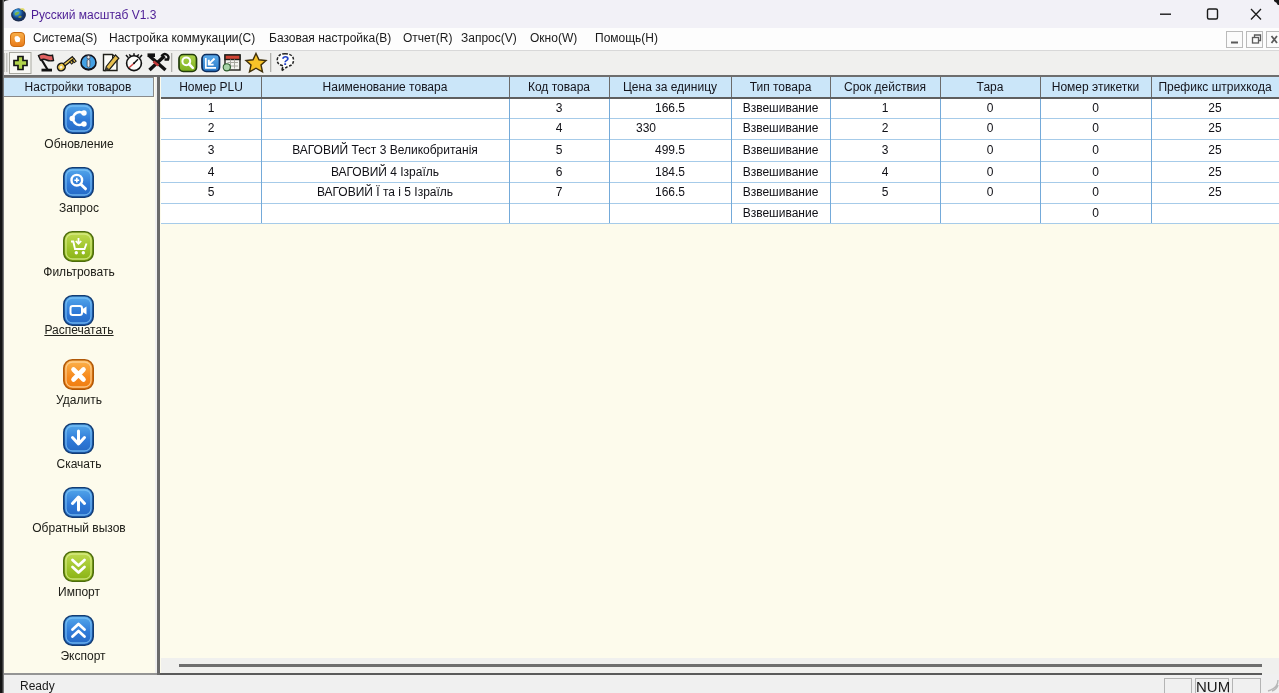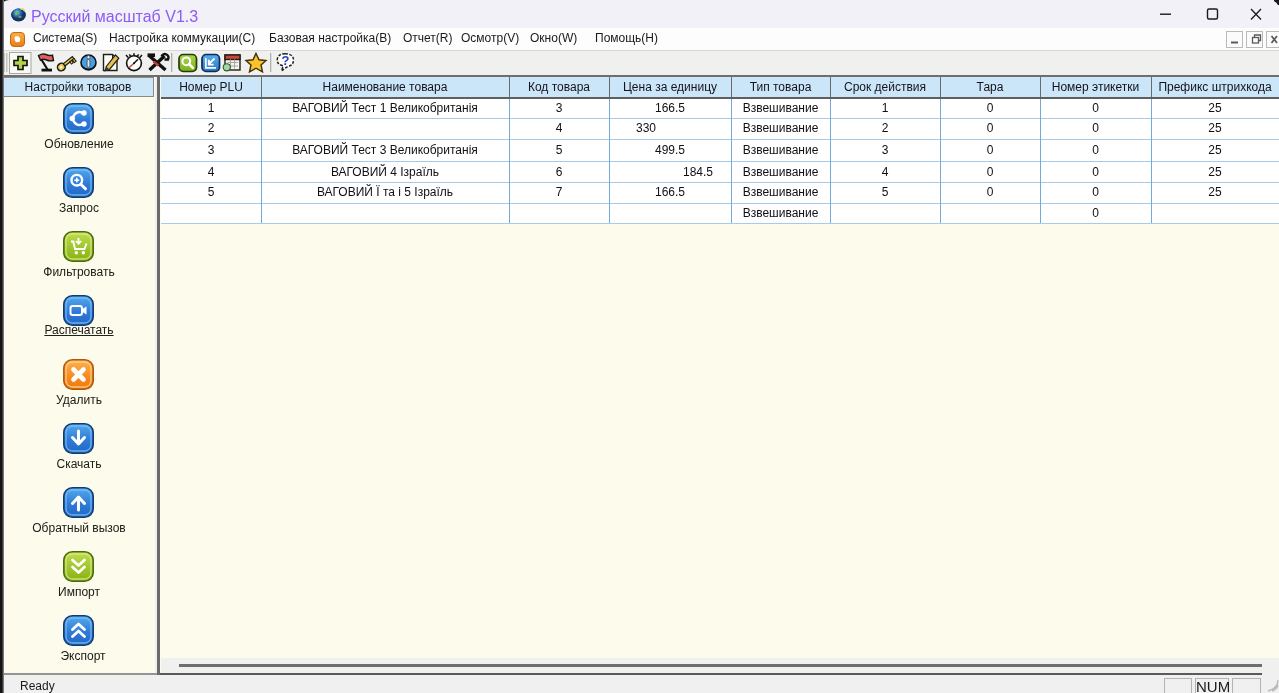--- a/index.html
+++ b/index.html
@@ -3,21 +3,21 @@
 <meta charset="utf-8">
 <style>
 * { margin:0; padding:0; box-sizing:border-box; }
 html,body { width:1279px; height:693px; overflow:hidden; }
 body { position:relative; font-family:"Liberation Sans", sans-serif; background:#f0f0f0; }
 .abs { position:absolute; }
 
 
 #titlebar { left:0; top:0; width:1279px; height:28px; background:#f2f1f7;
   border-top-left-radius:9px; border-top-right-radius:9px; z-index:2; }
-#title-text { left:31px; top:8px; font-size:16px; color:#8b5cf6; z-index:3; }
+#title-text { left:31px; top:8px; font-size:12px; color:#4c1d95; z-index:3; }
 
 #menubar { left:0; top:28px; width:1279px; height:22px; background:#fdfdfd; z-index:2; }
 .menuitem { top:31px; font-size:12px; color:#1a1a1a; z-index:3; }
 
 #toolbar { left:0; top:50px; width:1279px; height:25px; background:#f0f0ee;
   border-top:1px solid #d8d8d8; z-index:2; }
 
 #client-top-line { left:0; top:75px; width:1279px; height:2px; background:#6e6e6e; z-index:3; }
 #sidebar { left:3px; top:75px; width:152px; height:599px; background:#fdfbec; }
 #sidebar-header { left:2px; top:77px; width:152px; height:20px; background:#cde7f9;
@@ -74,21 +74,21 @@
         <stop offset="100%" stop-color="#e87a18"></stop>
       </linearGradient>
     </defs>
   <rect x="0.5" y="0.5" width="14" height="14" rx="3.5" fill="url(#org)" stroke="#c96a10" stroke-width="1"></rect>
   <path d="M5 4.5 Q8.5 3 9.5 5.5 Q11 6 10 8 Q10.5 10 8 10 Q5.5 11 5 8.5 Q4 6 5 4.5 Z" fill="#ffffff"></path>
 </svg>
 <div class="abs menuitem" style="left:33px;">Система(S)</div>
 <div class="abs menuitem" style="left:109px;">Настройка коммукации(C)</div>
 <div class="abs menuitem" style="left:269px;">Базовая настройка(B)</div>
 <div class="abs menuitem" style="left:403px;">Отчет(R)</div>
-<div class="abs menuitem" style="left:461px;">Осмотр(V)</div>
+<div class="abs menuitem" style="left:461px;">Запрос(V)</div>
 <div class="abs menuitem" style="left:530px;">Окно(W)</div>
 <div class="abs menuitem" style="left:595px;">Помощь(H)</div>
 
 <div class="abs" style="left:1226px;top:31px;width:17px;height:17px;border:1px solid #bababa;background:#fbfbfb;z-index:3;"></div>
 <div class="abs" style="left:1246px;top:31px;width:17px;height:17px;border:1px solid #bababa;background:#fbfbfb;z-index:3;"></div>
 <div class="abs" style="left:1266px;top:31px;width:14px;height:17px;border:1px solid #bababa;background:#fbfbfb;z-index:3;"></div>
 <svg class="abs" style="left:1226px;top:31px;z-index:3;" width="53" height="17" viewBox="0 0 53 17">
   <rect x="5" y="10.5" width="7" height="2" fill="#5a5a5a"></rect>
   <rect x="26.5" y="6.5" width="6" height="5.5" fill="none" stroke="#5a5a5a" stroke-width="1.3"></rect>
   <path d="M28.5 6 L28.5 4 L34.5 4 L34.5 9.5 L33 9.5" fill="none" stroke="#5a5a5a" stroke-width="1.3"></path>
@@ -300,21 +300,20 @@
 <div class="abs hc" style="left:509px;width:100px;">Код товара</div>
 <div class="abs hc" style="left:609px;width:122px;">Цена за единицу</div>
 <div class="abs hc" style="left:731px;width:99px;">Тип товара</div>
 <div class="abs hc" style="left:830px;width:110px;">Срок действия</div>
 <div class="abs hc" style="left:940px;width:100px;">Тара</div>
 <div class="abs hc" style="left:1040px;width:111px;">Номер этикетки</div>
 <div class="abs hc" style="left:1151px;width:128px;">Префикс штрихкода</div>
 
 <div class="abs row" style="top:98.8px;height:19.6px;line-height:19.6px;">
   <span style="left:0;width:100px;">1</span>
-    <span style="left:100px;width:248px;">ВАГОВИЙ Тест 1 Великобританія</span>
     <span style="left:348px;width:100px;">3</span>
     <span style="left:448px;width:122px;">166.5</span>
     <span style="left:570px;width:99px;">Взвешивание</span>
     <span style="left:669px;width:110px;">1</span>
     <span style="left:779px;width:100px;">0</span>
     <span style="left:879px;width:111px;">0</span>
     <span style="left:990px;width:128px;">25</span>
 </div>
 <div class="abs row" style="top:119.4px;height:19.8px;line-height:19.8px;">
   <span style="left:0;width:100px;">2</span>
@@ -334,21 +333,21 @@
     <span style="left:570px;width:99px;">Взвешивание</span>
     <span style="left:669px;width:110px;">3</span>
     <span style="left:779px;width:100px;">0</span>
     <span style="left:879px;width:111px;">0</span>
     <span style="left:990px;width:128px;">25</span>
 </div>
 <div class="abs row" style="top:161.5px;height:20.2px;line-height:20.2px;">
   <span style="left:0;width:100px;">4</span>
     <span style="left:100px;width:248px;">ВАГОВИЙ 4 Ізраїль</span>
     <span style="left:348px;width:100px;">6</span>
-    <span style="left:476px;width:122px;">184.5</span>
+    <span style="left:448px;width:122px;">184.5</span>
     <span style="left:570px;width:99px;">Взвешивание</span>
     <span style="left:669px;width:110px;">4</span>
     <span style="left:779px;width:100px;">0</span>
     <span style="left:879px;width:111px;">0</span>
     <span style="left:990px;width:128px;">25</span>
 </div>
 <div class="abs row" style="top:182.7px;height:19.8px;line-height:19.8px;">
   <span style="left:0;width:100px;">5</span>
     <span style="left:100px;width:248px;">ВАГОВИЙ Ї та і 5 Ізраїль</span>
     <span style="left:348px;width:100px;">7</span>

